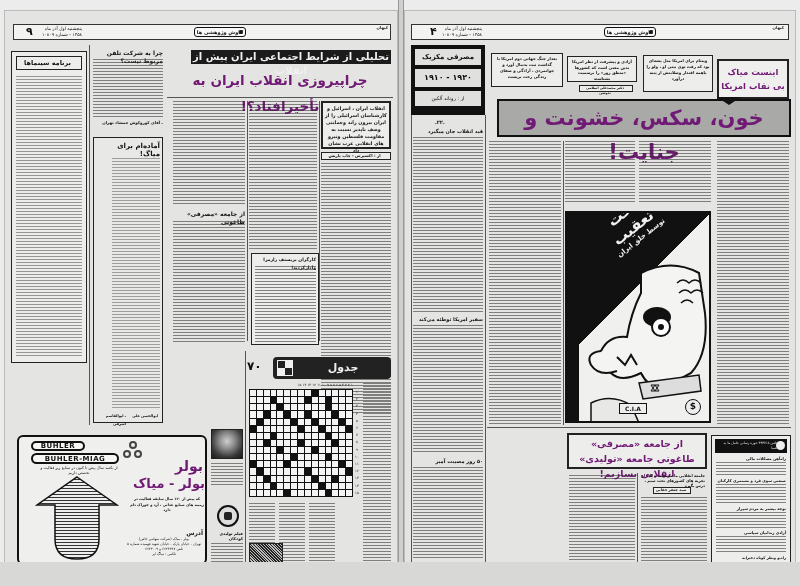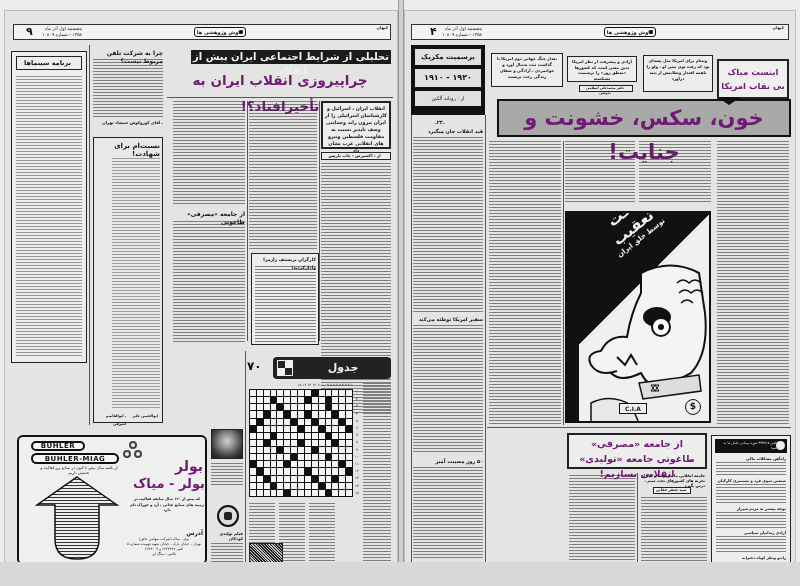--- a/index.html
+++ b/index.html
@@ -76,21 +76,21 @@
       <div class="small-head" style="left:2px; top:2px; width:62px; font-size:4.5px;">کارگران بریستف رازمرا وادارکردید!</div>
       <div class="text-lines" style="left:3px; top:12px; width:61px; height:76px;"></div>
     </div>
 
     <div class="small-head" style="left:88px; top:38px; width:70px;">چرا به شرکت تلفن مربوط نیست؟</div>
     <div class="text-lines" style="left:88px; top:48px; width:70px; height:58px;"></div>
     <div class="small-head" style="left:88px; top:108px; width:70px; font-size:4px;">ـ آقای کوروکوش جمشاد تهران</div>
     <div class="rule-v" style="left:84px; top:34px; height:380px;"></div>
 
     <div class="box" style="left:88px; top:126px; width:70px; height:286px; background:#e8e8e6;">
-      <div class="small-head" style="left:2px; top:4px; width:64px; font-size:7px;">نسبت‌ام برای شهادت!</div>
+      <div class="small-head" style="left:2px; top:4px; width:64px; font-size:7px;">آماده‌ام برای میاگ!</div>
       <div class="text-lines" style="left:18px; top:20px; width:48px; height:250px; opacity:0.4;"></div>
       <div class="small-head" style="left:2px; top:274px; width:30px; font-size:3.6px;">ـ ابوالقاسم اشرفی</div>
       <div class="small-head" style="left:34px; top:274px; width:30px; font-size:3.6px;">ابوالحسن علی</div>
     </div>
 
     <div class="box" style="left:6px; top:40px; width:76px; height:312px;">
       <div class="box rtl" style="left:4px; top:4px; width:66px; height:14px; font-size:6.5px; line-height:12px; font-weight:bold; padding-right:3px;">برنامه سینماها</div>
       <div class="text-lines" style="left:4px; top:24px; width:66px; height:282px; opacity:0.45;"></div>
     </div>
 
@@ -388,21 +388,21 @@
       <span class="page-num" style="left:18px;">۴</span>
       <span class="date-line" style="left:30px; width:40px;">
         <span>پنجشنبه اول آذر ماه</span><br>
         <span>۱۳۵۸ - شماره ۱۰۸۰۹</span>
       </span>
       <span class="logo-box" style="left:192px; width:52px;">کاوش وژوهشی ها</span>
       <span class="emblem" style="left:350px;">کیهان</span>
     </div>
 
     <div class="abs" style="left:6px; top:34px; width:74px; height:70px; background:#111; border:1px solid #111;">
-      <div class="rtl" style="position:absolute; left:3px; top:3px; width:66px; height:16px; background:#e0e0de; font-size:7px; font-weight:bold; line-height:16px; text-align:center;">برسمیت مکزیک</div>
+      <div class="rtl" style="position:absolute; left:3px; top:3px; width:66px; height:16px; background:#e0e0de; font-size:7px; font-weight:bold; line-height:16px; text-align:center;">مصرفی مکزیک</div>
       <div style="position:absolute; left:3px; top:23px; width:66px; height:18px; background:#e0e0de; font-size:8px; font-weight:bold; line-height:18px; text-align:center;">۱۹۱۰ - ۱۹۲۰</div>
       <div class="rtl" style="position:absolute; left:3px; top:45px; width:66px; height:15px; background:#e0e0de; font-size:5px; line-height:15px; text-align:center;">از : روناند آلکین</div>
     </div>
     <div class="abs" style="left:30px; top:108px; font-size:5px; font-weight:bold;">ـ۲۲ـ</div>
     <div class="small-head" style="left:6px; top:116px; width:72px; font-size:5px;">قید انقلاب جان میگیرد</div>
     <div class="text-lines" style="left:8px; top:126px; width:70px; height:176px;"></div>
     <div class="small-head" style="left:6px; top:304px; width:72px; font-size:5px;">سفیر امریکا توطئه می‌کند</div>
     <div class="text-lines" style="left:8px; top:314px; width:70px; height:128px;"></div>
     <div class="small-head" style="left:6px; top:446px; width:72px; font-size:5px;">۵۰ روز مصیبت آمیز</div>
     <div class="text-lines" style="left:8px; top:456px; width:70px; height:92px;"></div>

